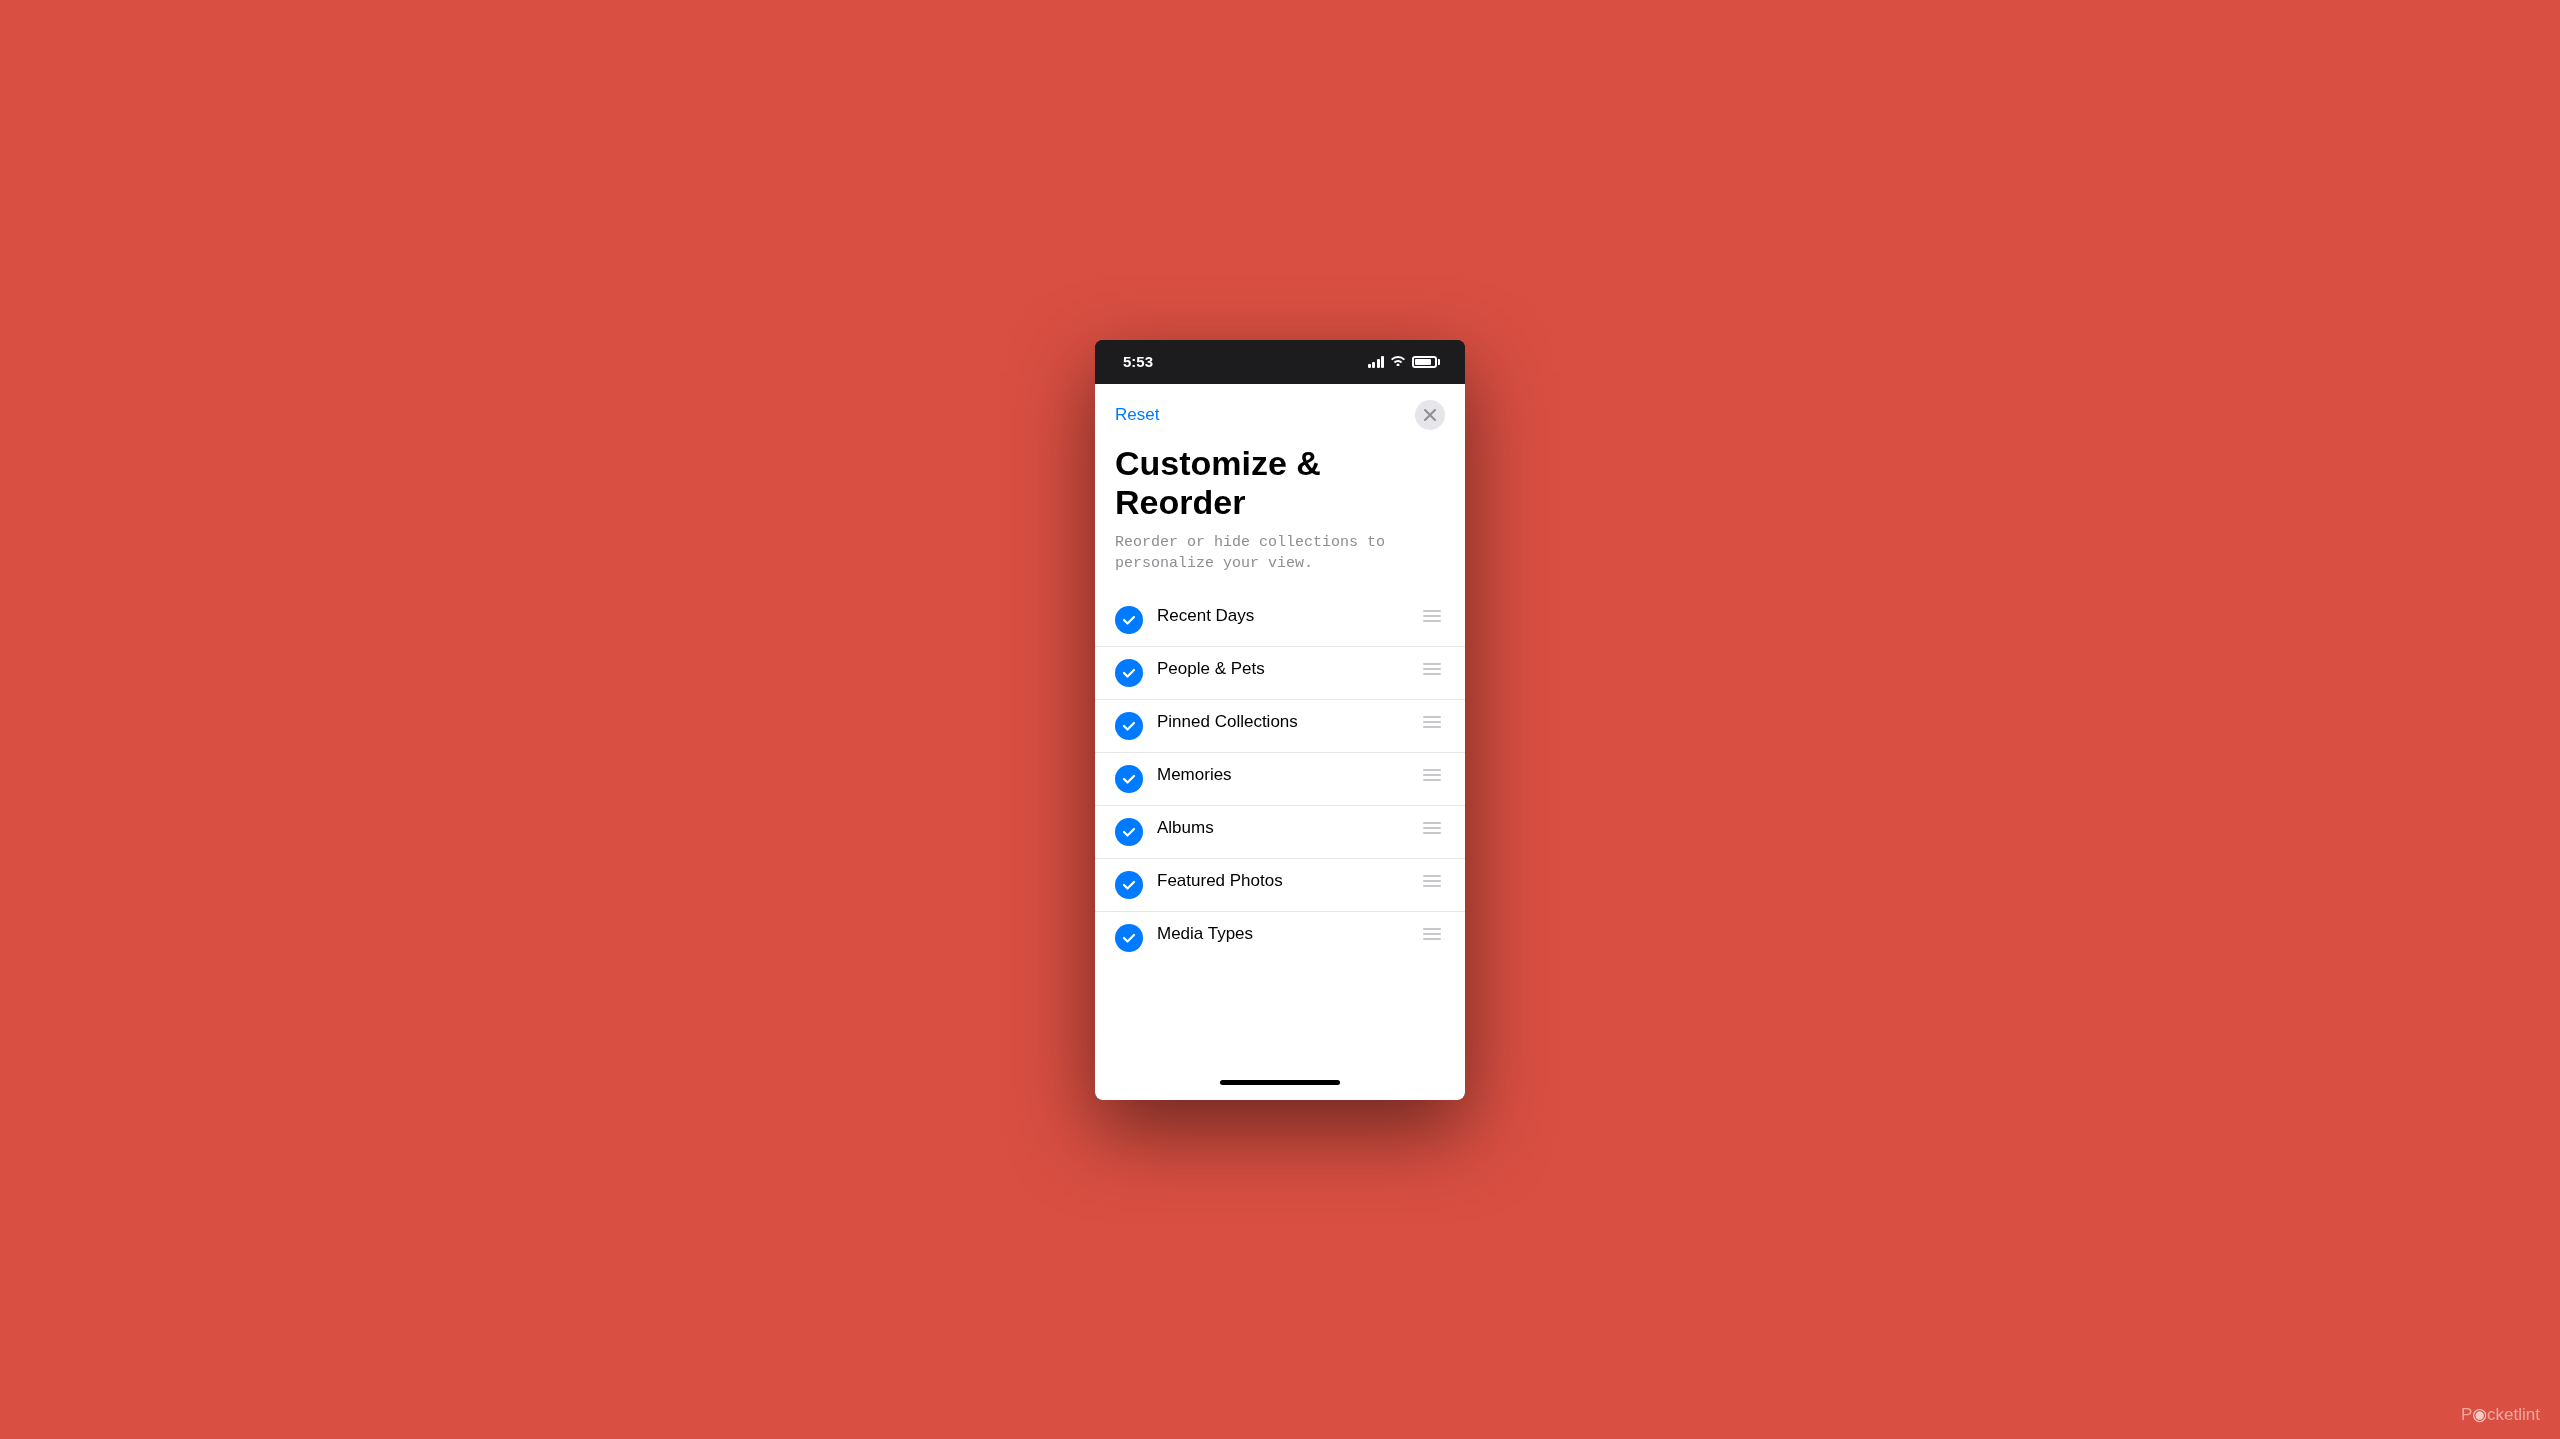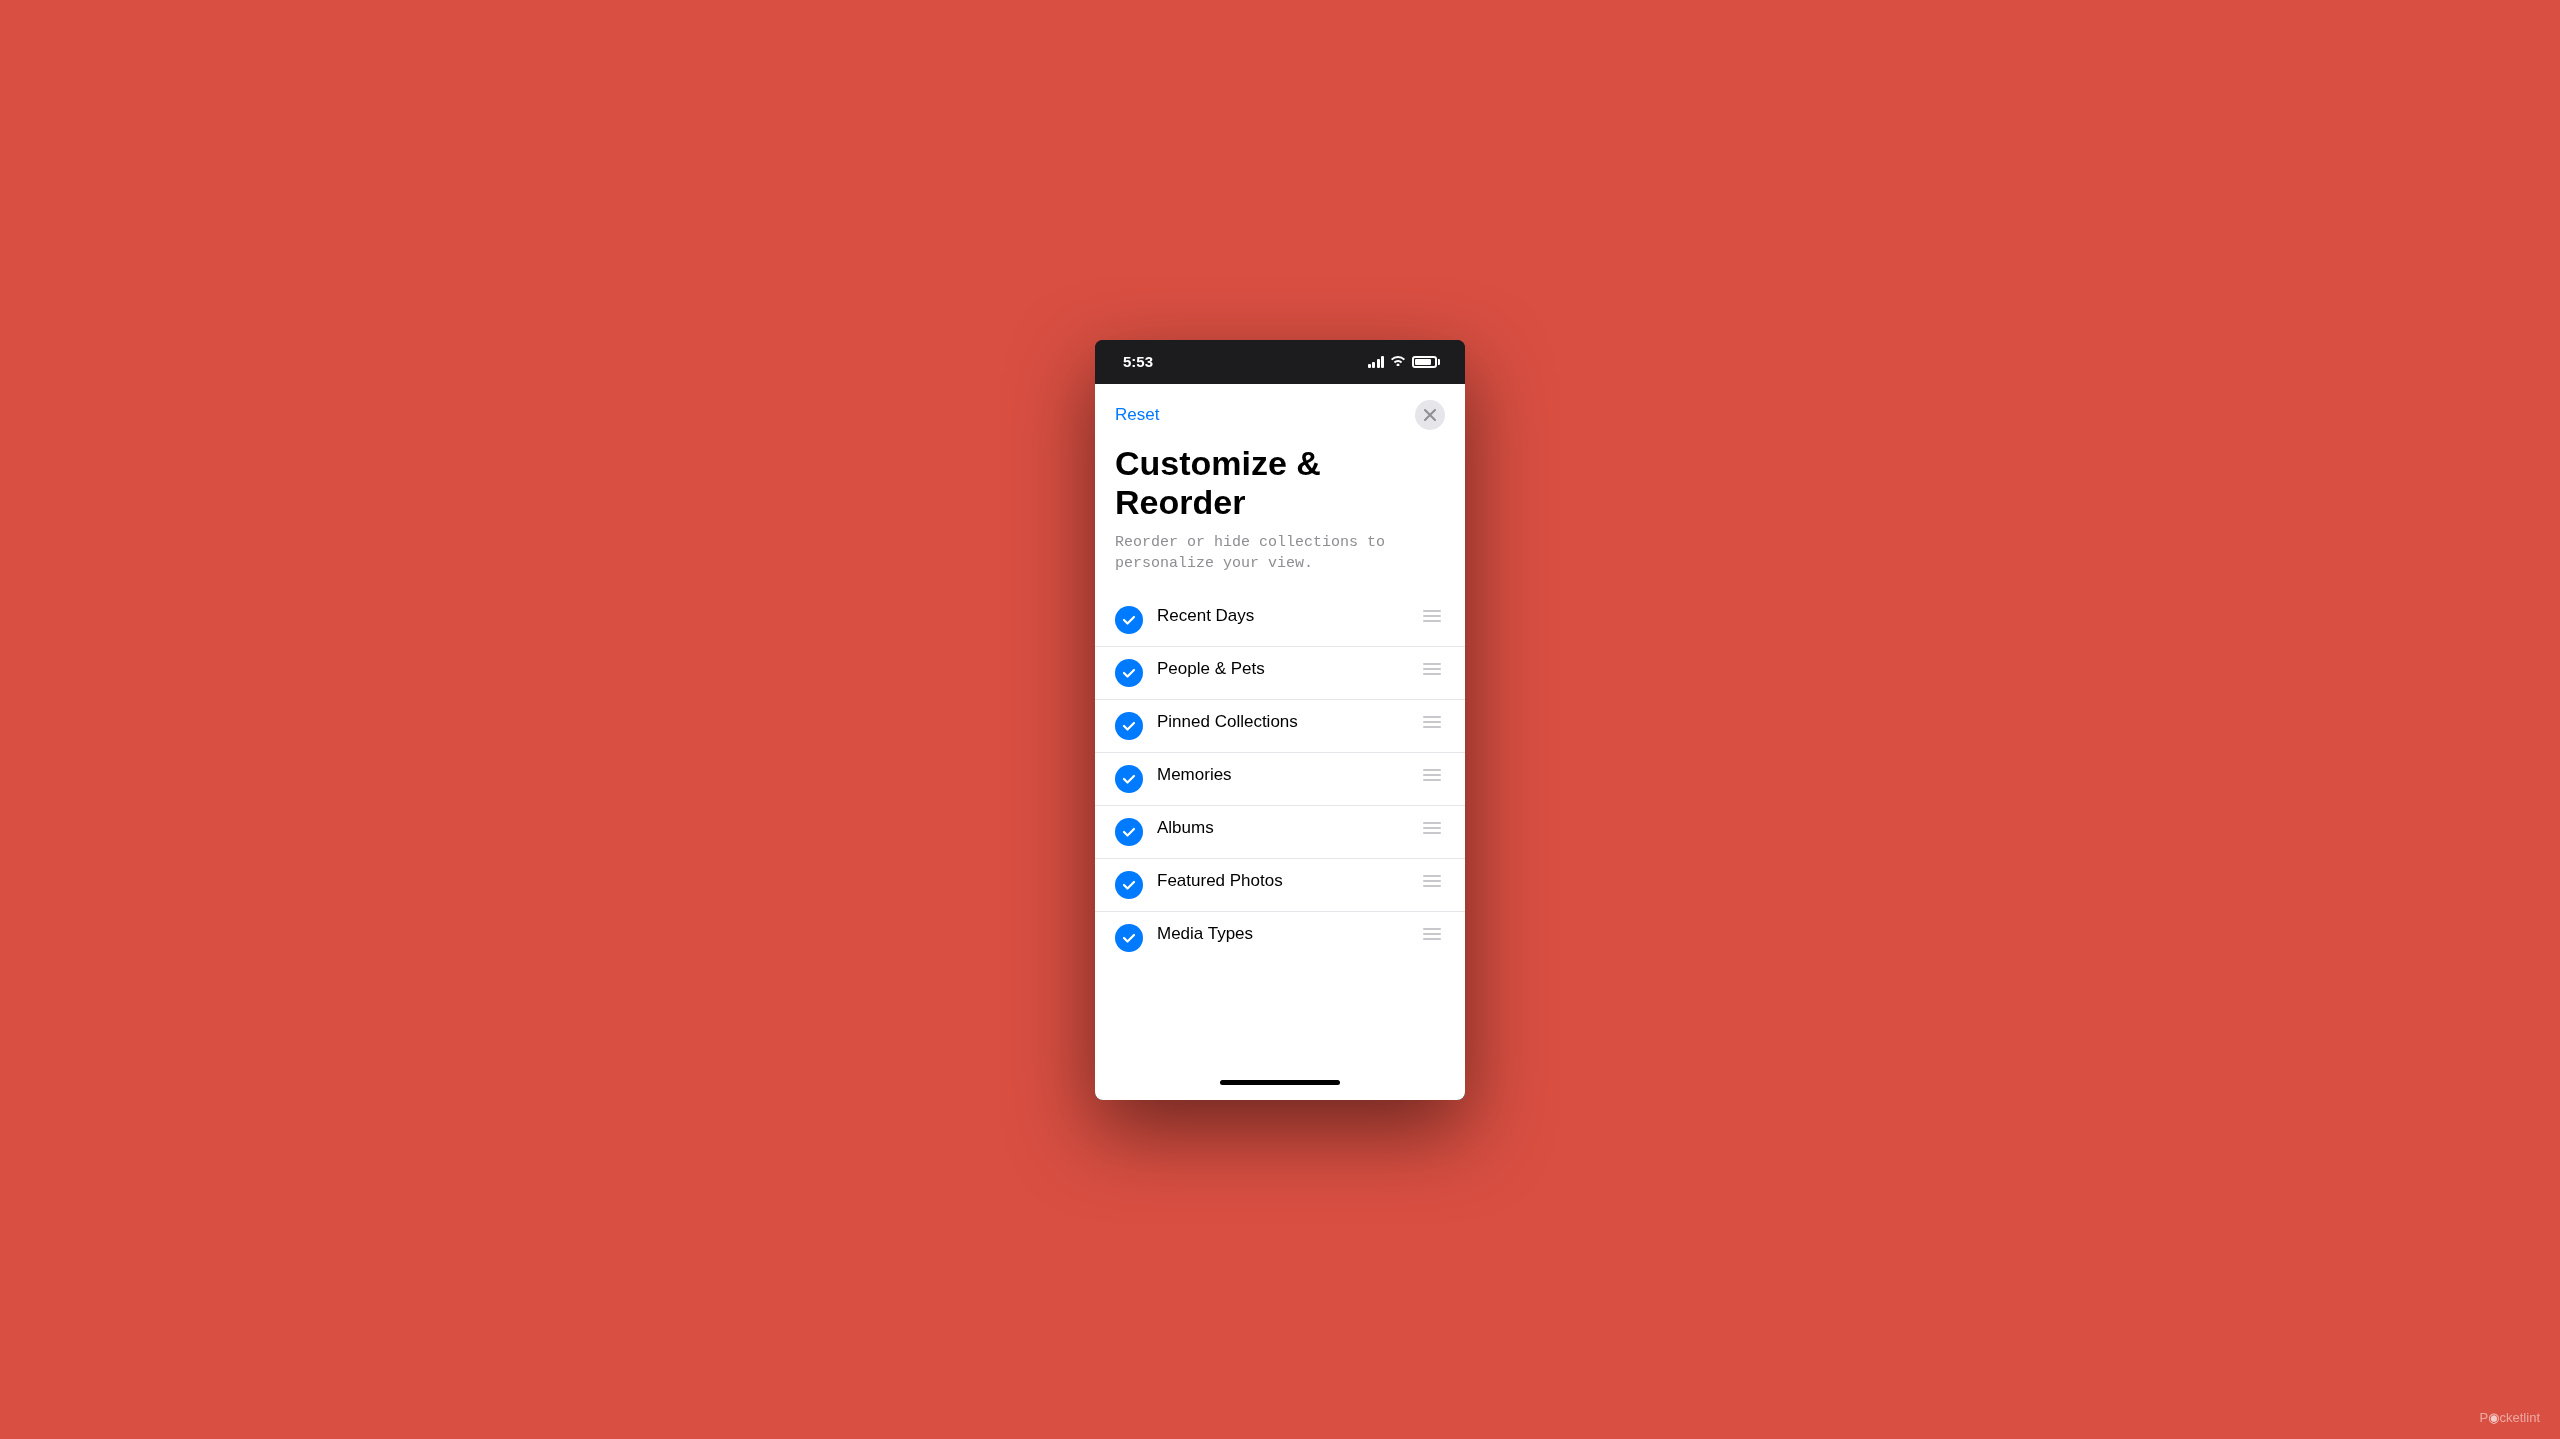--- a/index.html
+++ b/index.html
@@ -235,21 +235,21 @@
       height: 5px;
       background: #000;
       border-radius: 3px;
     }
 
     .pocketlint-watermark {
       position: absolute;
       bottom: 14px;
       right: 20px;
       color: rgba(255,255,255,0.5);
-      font-size: 13px;
+      font-size: 17px;
       font-weight: 500;
     }
 
     .pocketlint-watermark span {
       color: rgba(255,255,255,0.7);
     }
   </style>
 </head>
 <body>
 

